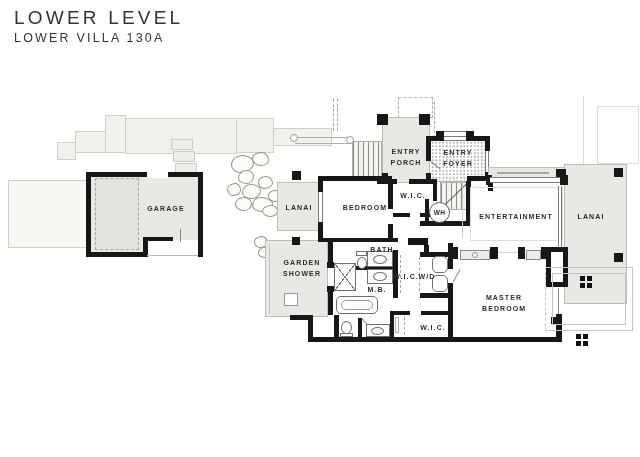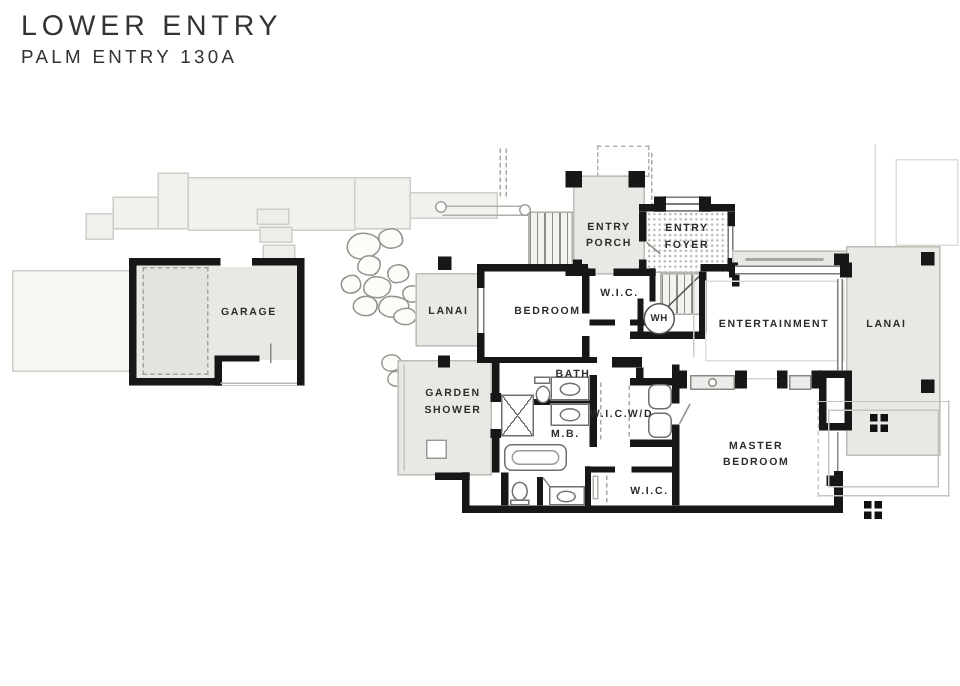--- a/index.html
+++ b/index.html
@@ -35,22 +35,22 @@
              display:flex;align-items:center;justify-content:center;}
   .wh-text{font-size:6.5px;font-weight:bold;letter-spacing:.4px;color:#2d2d2d;}
   .title1{position:absolute;left:14px;top:7px;font-size:19px;letter-spacing:3.2px;color:#333;font-weight:500;}
   .title2{position:absolute;left:14px;top:31px;font-size:12.5px;letter-spacing:2.2px;color:#333;font-weight:500;}
 </style>
 </head>
 <body>
 
 <div class="plan">
 
-  <div class="title1">LOWER ENTRY</div>
-  <div class="title2">PALM ENTRY 130A</div>
+  <div class="title1">LOWER LEVEL</div>
+  <div class="title2">LOWER VILLA 130A</div>
 
   <div class="site" style="left:8px;top:180px;width:80px;height:68px;background:#f7f7f4;"></div>
   <div class="site" style="left:105px;top:115px;width:21px;height:38px;"></div>
   <div class="site" style="left:75px;top:131px;width:31px;height:22px;"></div>
   <div class="site" style="left:57px;top:142px;width:19px;height:18px;"></div>
   <div class="site" style="left:125px;top:118px;width:112px;height:36px;"></div>
   <div class="site" style="left:236px;top:118px;width:38px;height:35px;"></div>
   <div class="site" style="left:273px;top:128px;width:59px;height:18px;"></div>
   <div class="site" style="left:171px;top:139px;width:22px;height:11px;background:#ededea;"></div>
   <div class="site" style="left:173px;top:151px;width:22px;height:11px;background:#ededea;"></div>

